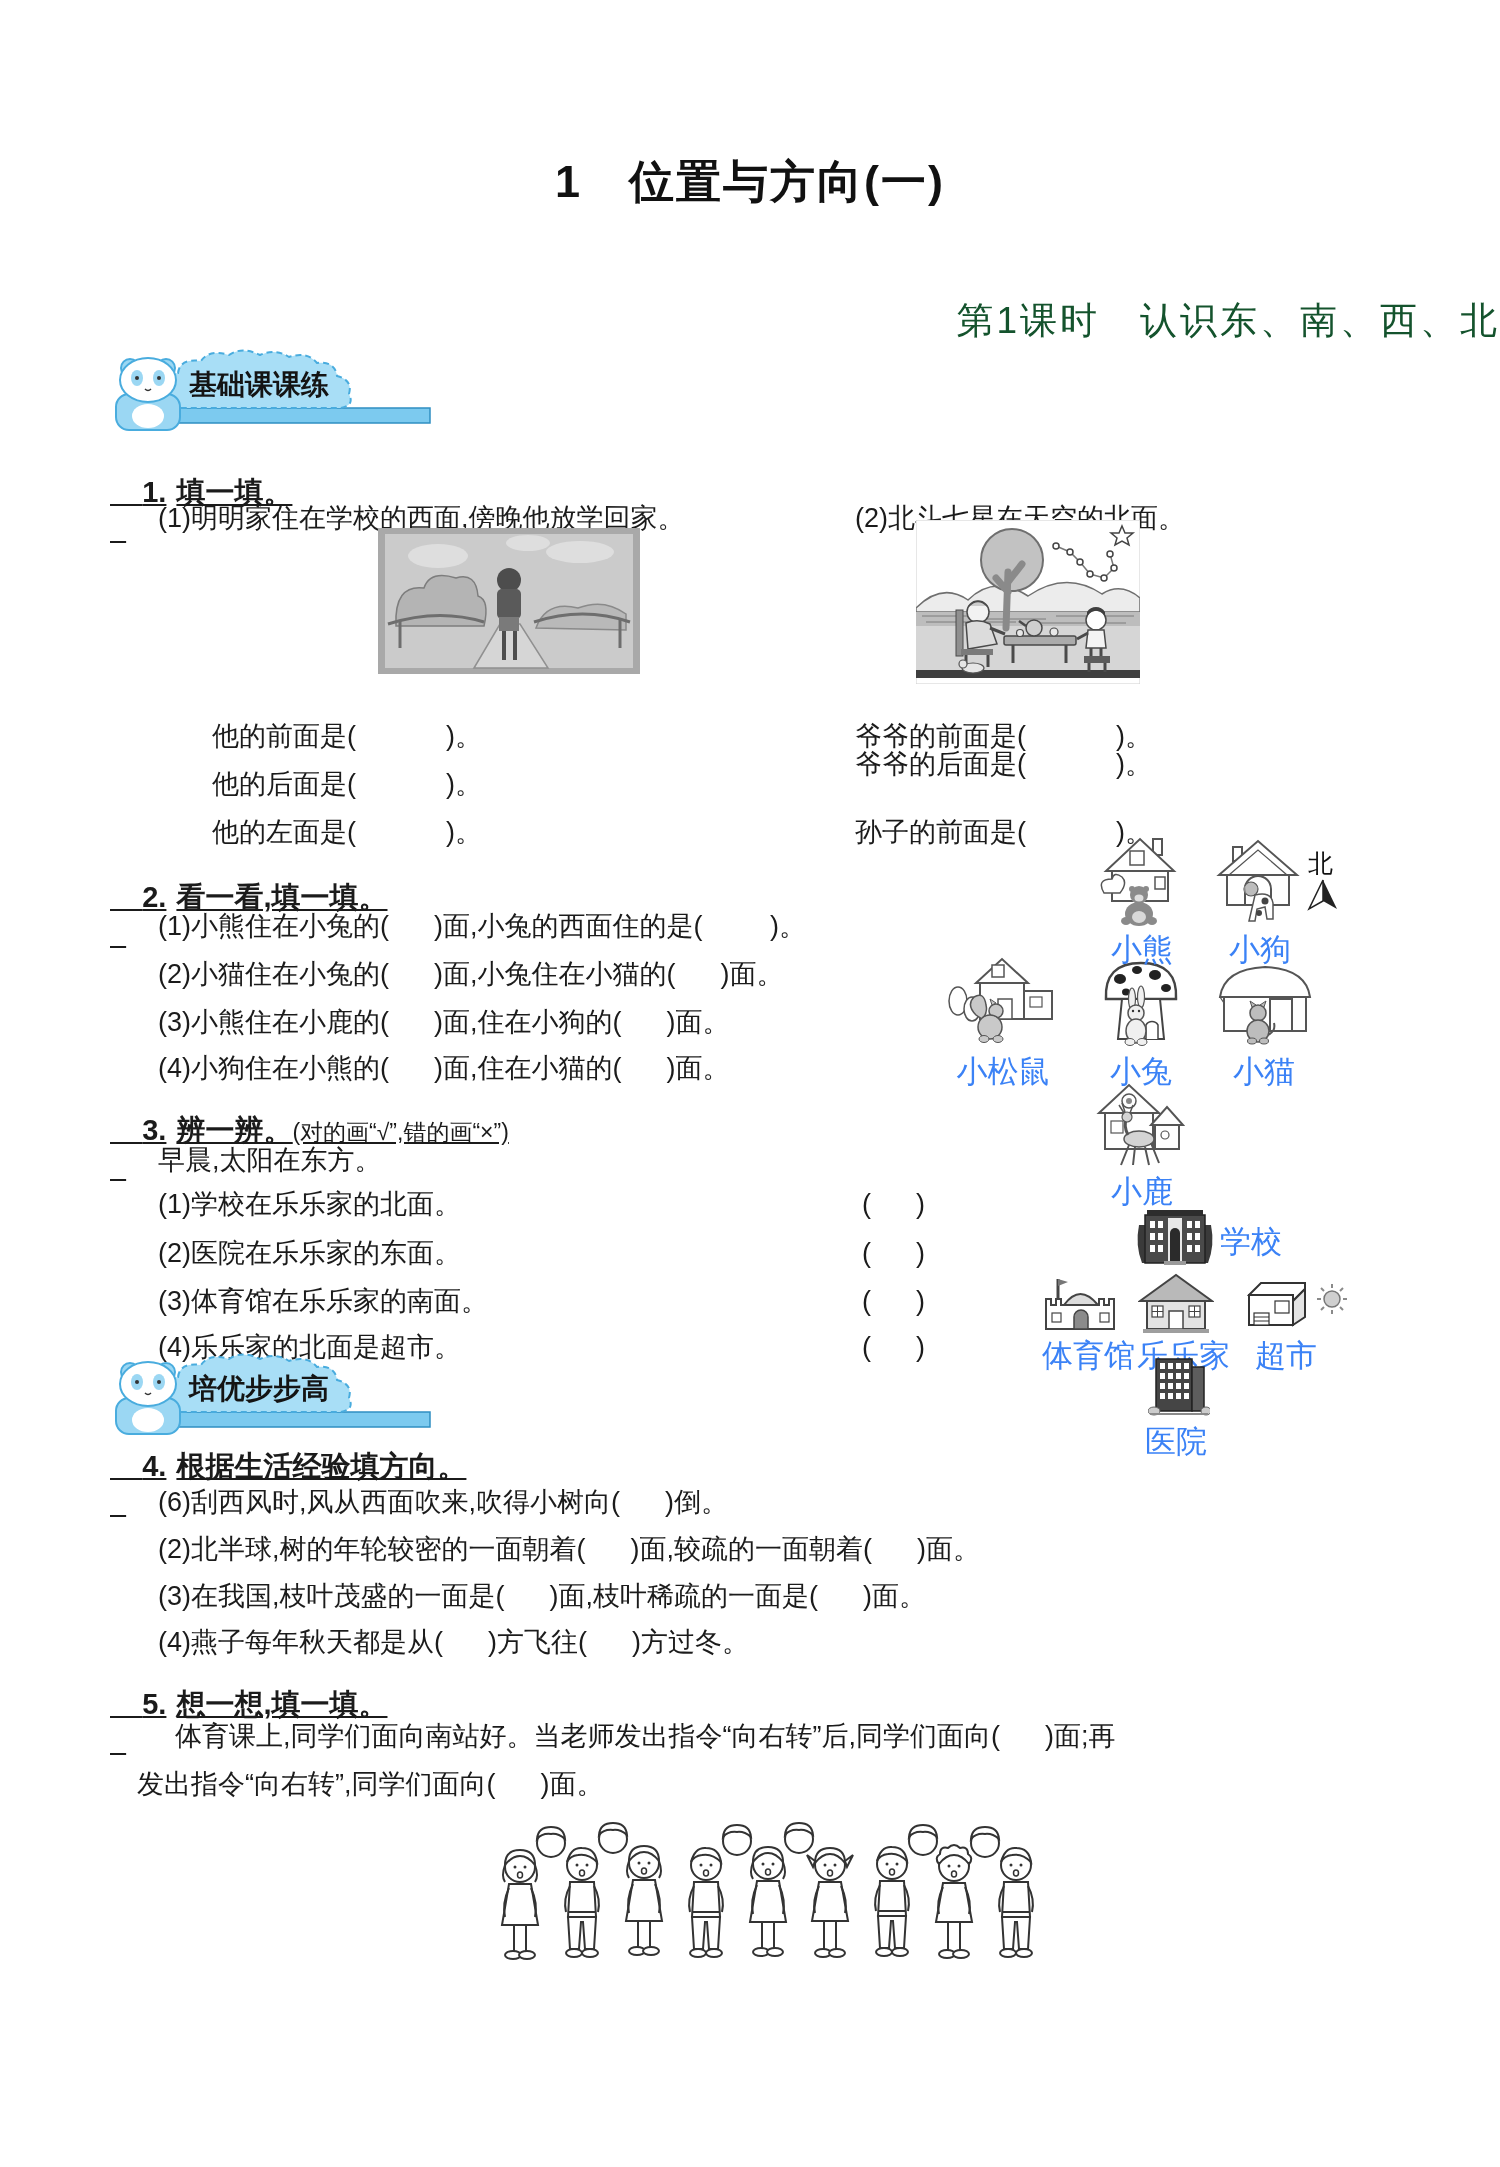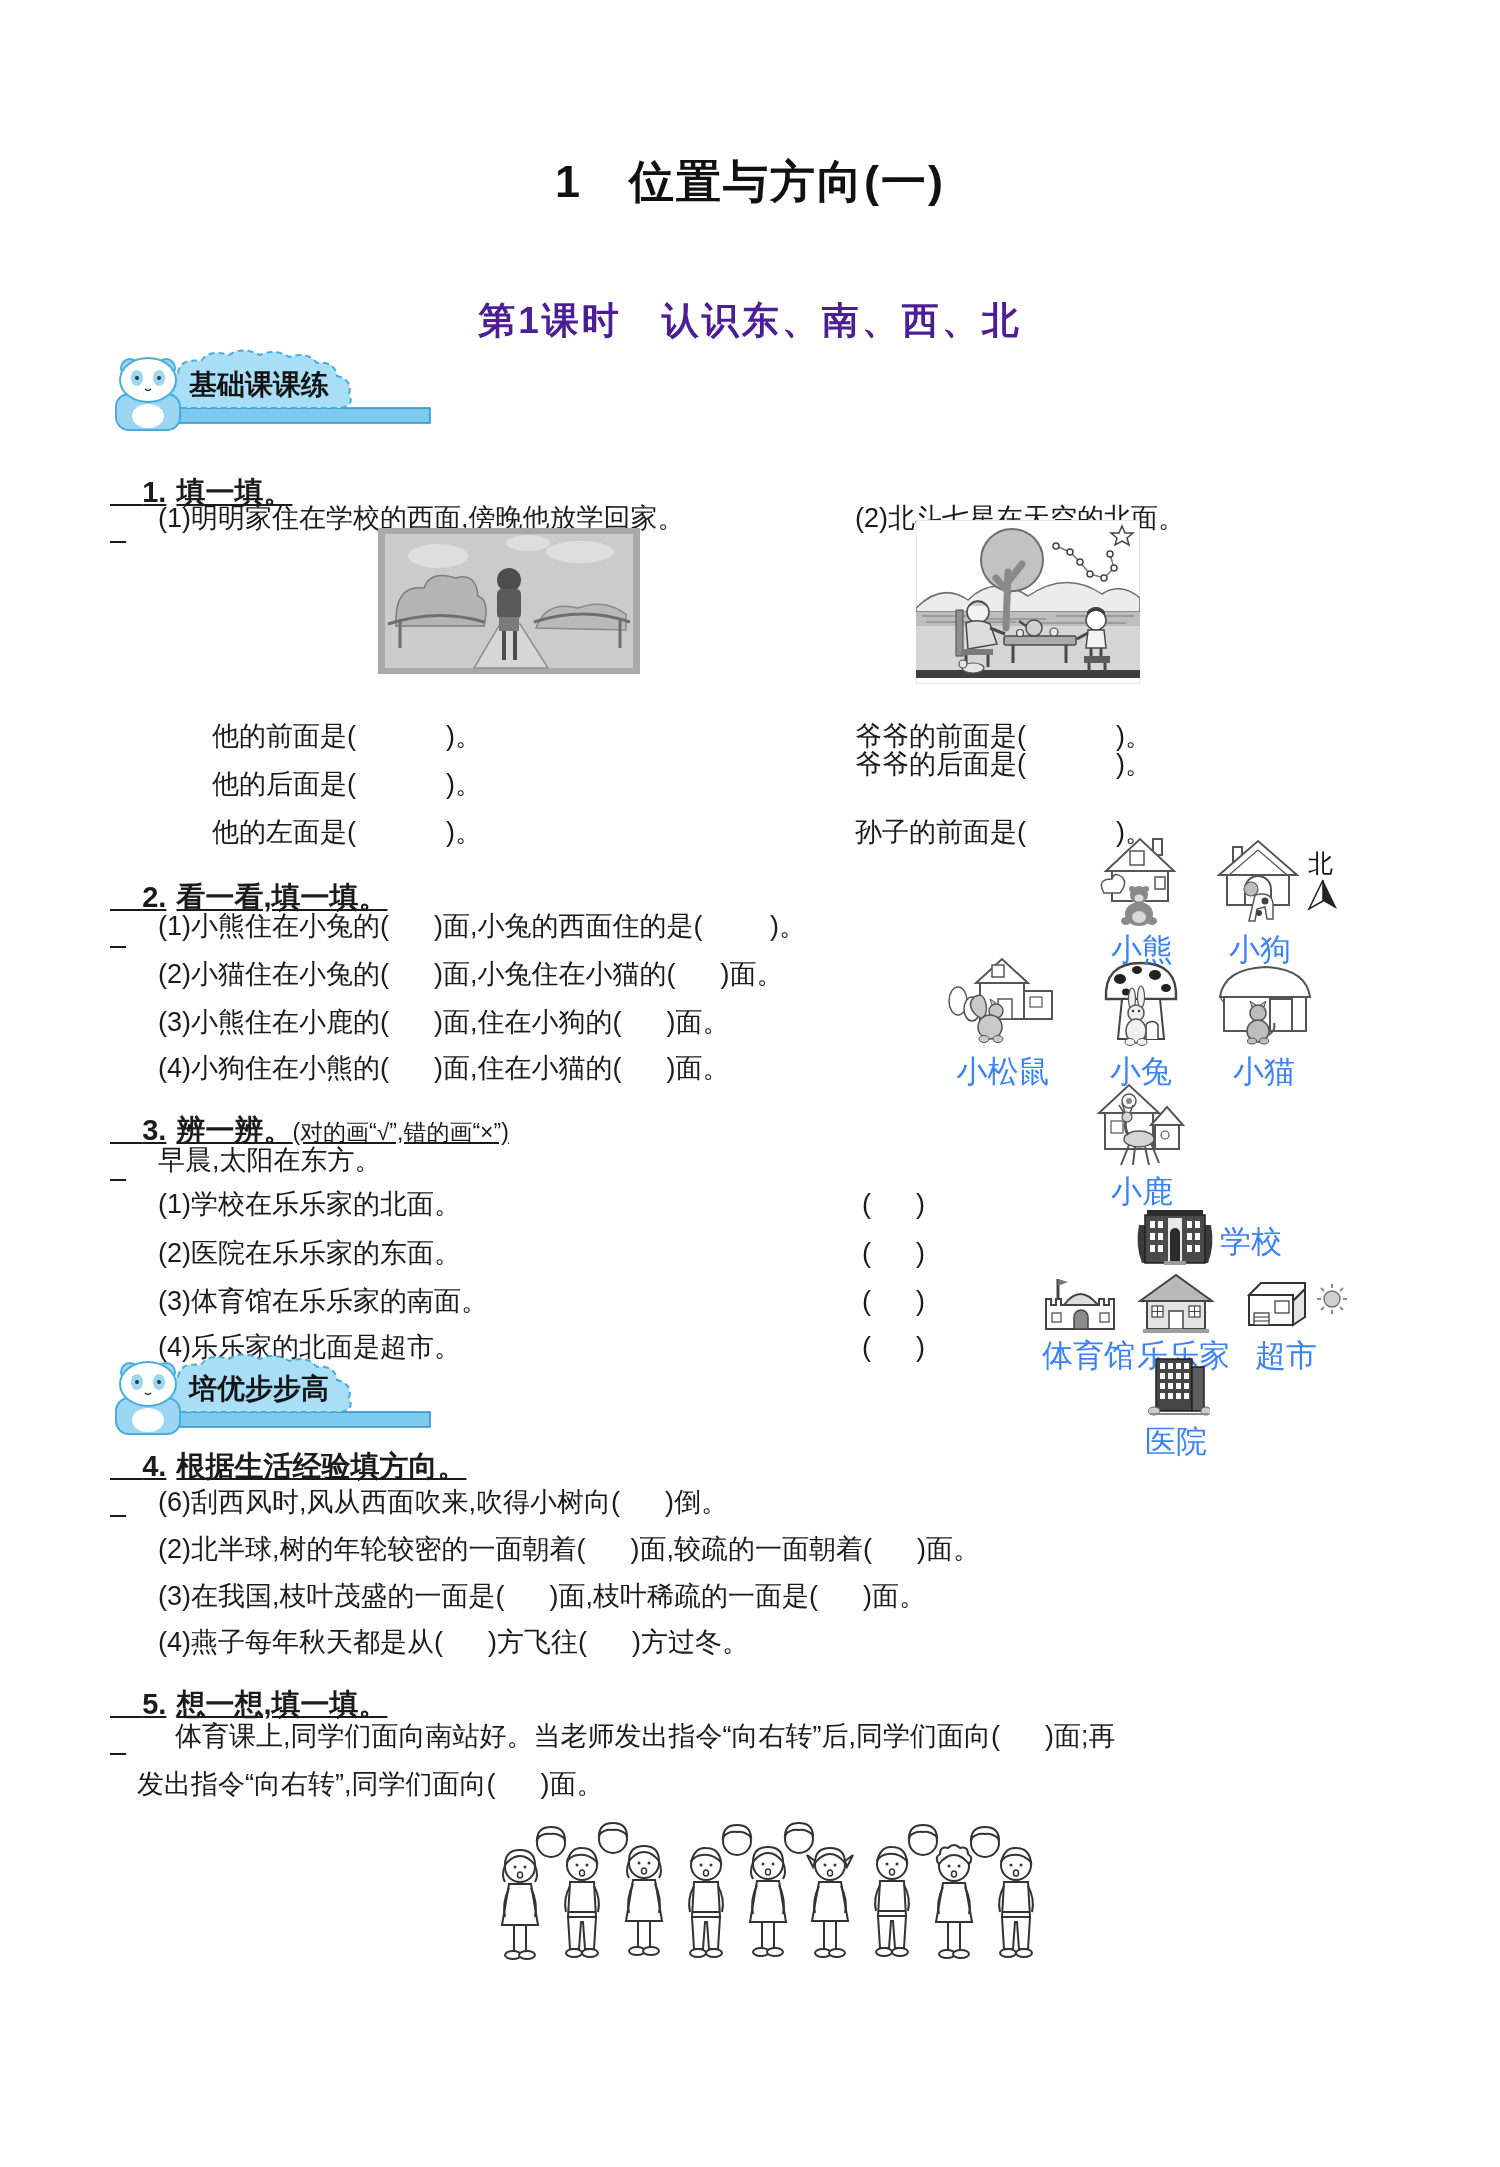--- a/index.html
+++ b/index.html
@@ -1,21 +1,21 @@
 <!DOCTYPE html>
 <html><head>
 <meta charset="utf-8">
 <style>
   * { box-sizing: border-box; margin: 0; padding: 0; }
   html,body { background:#ffffff; }
   body { font-family:"Liberation Sans","DejaVu Sans",sans-serif; color:#1b1b1b; }
   .sheet { position:relative; width:1500px; height:2167px; background:#ffffff; overflow:hidden; margin:0 auto; }
   .abs { position:absolute; }
   .title { left:0; top:152px; width:100%; text-align:center; font-size:45px; font-weight:bold; letter-spacing:2px; color:#111; }
-  .subtitle { left:0; top:296px; width:100%; text-align:center; font-size:37px; font-weight:bold; color:#4c1d95; letter-spacing:3px; }
+  .subtitle { left:0; top:296px; width:100%; text-align:right; font-size:37px; font-weight:normal; color:#14532d; letter-spacing:3px; }
   .q-head { font-size:29px; font-weight:bold; white-space:pre;text-decoration:underline; }
   .q-head .num { margin-right:10px; }
   .q-note { font-size:23px; font-weight:normal; }
   .t { font-size:27px; white-space:pre; line-height:1.2;margin-top:20px; }
   .map-label { font-size:31px; white-space:nowrap; color:#3b82f6; }
   .ctr { transform:translateX(-50%); }
   .compass-n { font-size:25px; color:#111; }
   svg text { font-family:inherit; }
 </style>
 </head>

